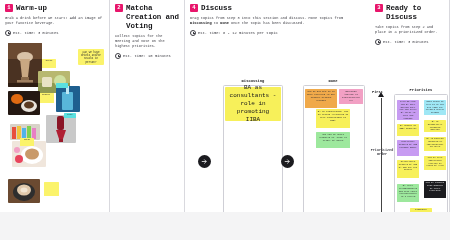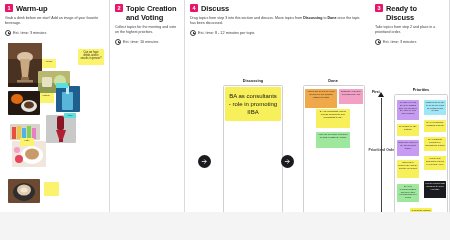--- a/index.html
+++ b/index.html
@@ -1,17 +1,17 @@
 <!DOCTYPE html>
 <html><head>
 <meta charset="utf-8">
 <style>
   html,body{margin:0;padding:0;background:#f4f4f5;}
   body{width:450px;height:212px;overflow:hidden;font-family:"Liberation Sans",sans-serif;color:#1b1b1f;}
-  .board{position:relative;width:450px;height:212px;display:flex;background:#ffffff;}
+  .board{position:relative;width:450px;height:212px;display:flex;background:#ffffff;font-family:Liberation Mono, monospace;}
 
   .panel{position:relative;height:212px;background:#ffffff;border-right:1px solid #d9d9de;box-sizing:border-box;}
   .p1{width:110px;}
   .p2{width:75px;}
   .p3{width:80px;}
   .p4{width:185px;border-right:none;}
 
   .phead{padding:4px 5px 3px 5px;}
   .titlerow{display:flex;align-items:flex-start;gap:3px;}
   .badge{width:8px;height:8px;min-width:8px;background:#e8156b;color:#fff;font-size:5.5px;line-height:8px;text-align:center;font-weight:bold;border-radius:1px;}
@@ -179,21 +179,21 @@
       <div class="bignote" style="left:78px;top:10px;width:26px;height:16px;">
         <span>Can we have drinks and/or snacks in person?</span>
       </div>
     </div>
   </div>
 
   <div class="panel p2">
     <div class="phead">
       <div class="titlerow">
         <div class="badge">2</div>
-        <div class="ptitle">Topic Creation and Voting</div>
+        <div class="ptitle">Matcha Creation and Voting</div>
       </div>
       <div class="pdesc">Collect topics for the meeting and vote on the highest priorities.</div>
       <div class="timerow">
         <div class="clock"></div>
         <div class="ttext">Est. time: 10 minutes</div>
       </div>
     </div>
     <div class="pbody"></div>
   </div>
 

